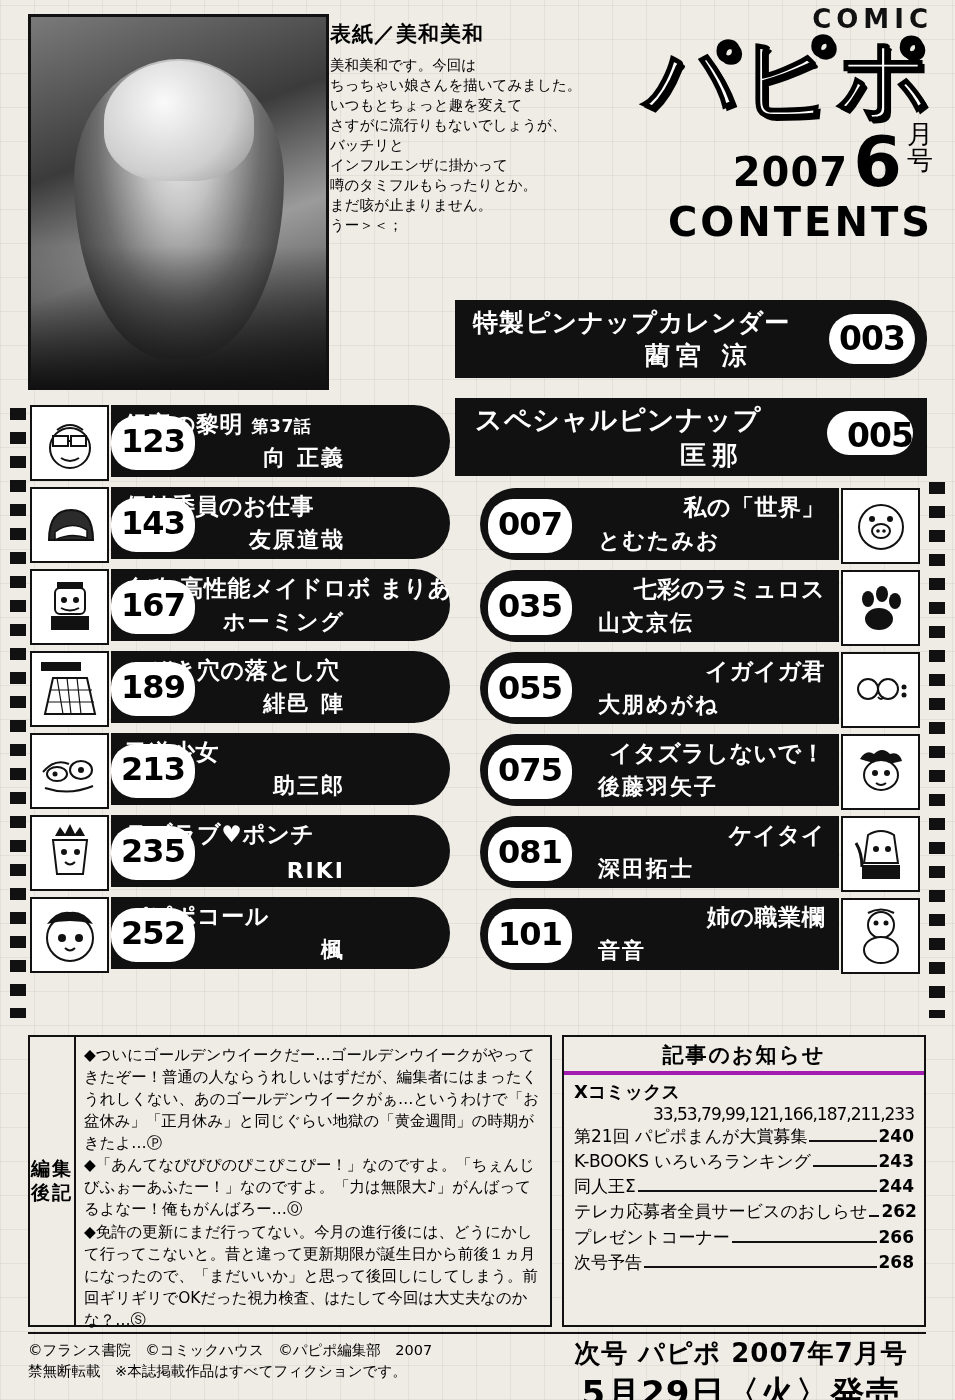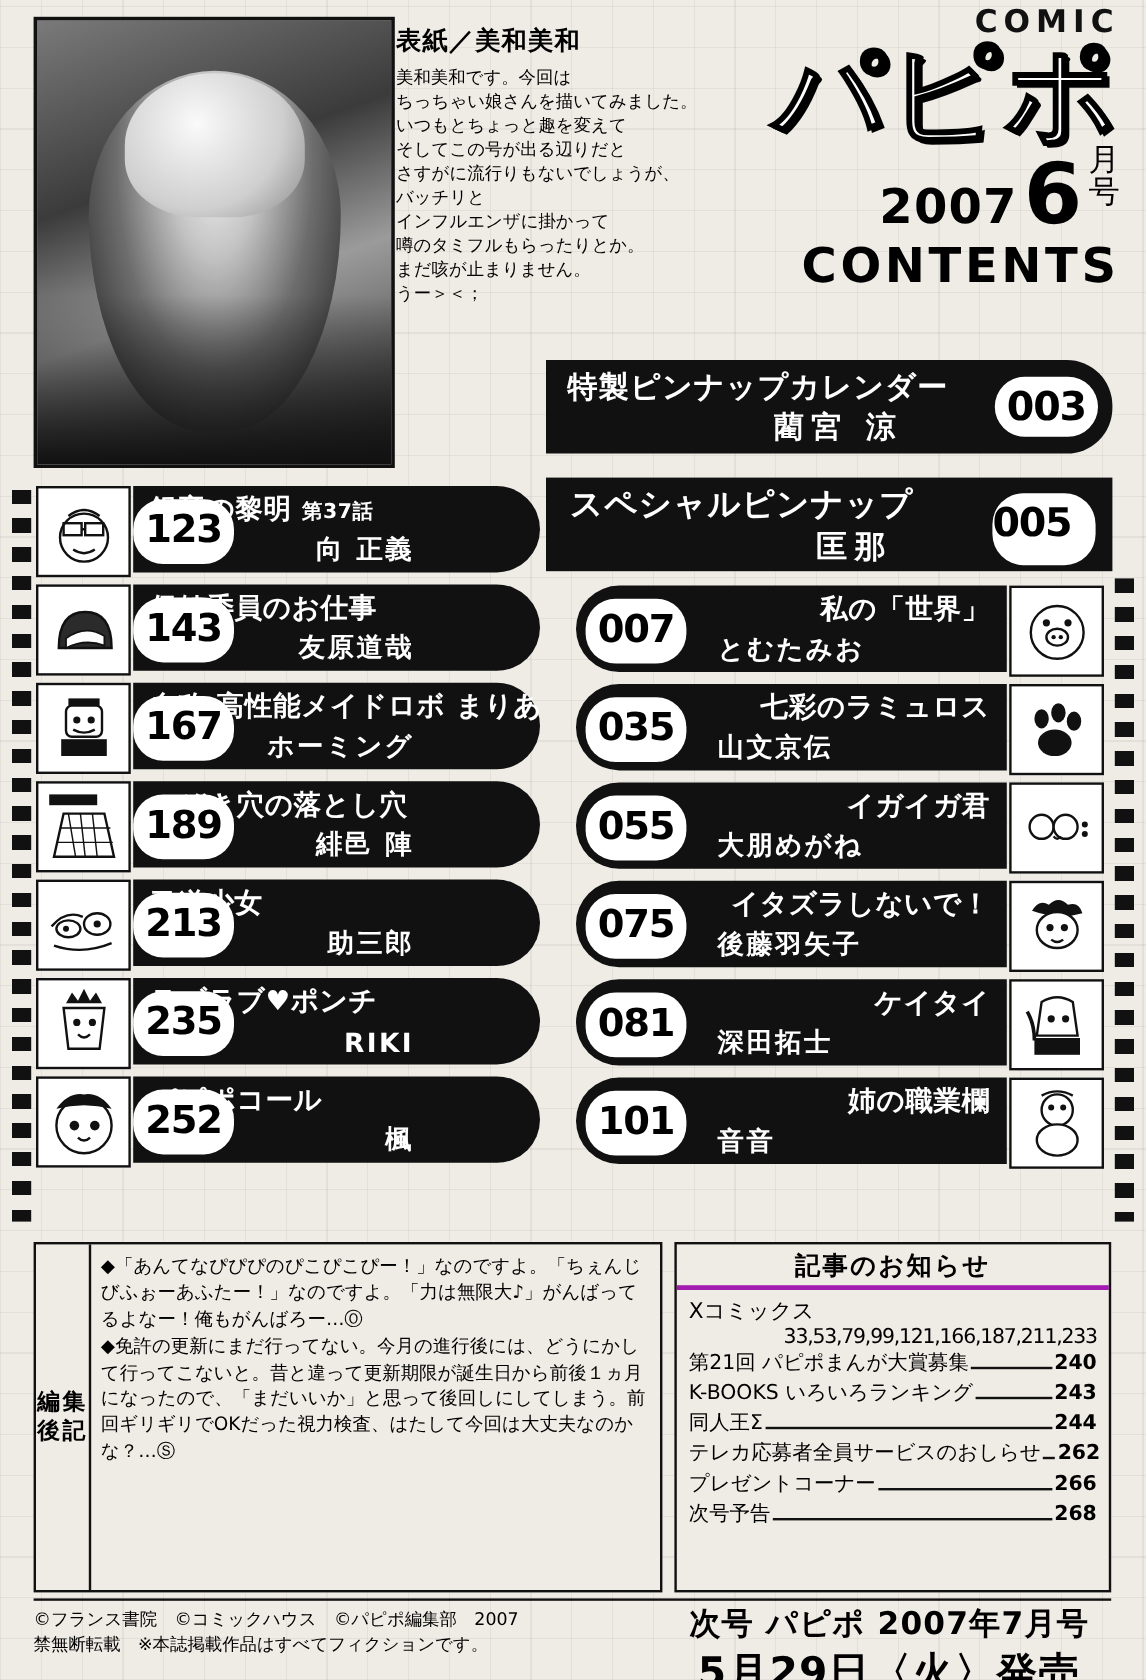--- a/index.html
+++ b/index.html
@@ -83,22 +83,22 @@
     letter-spacing:-1px;
   }
   
   .special{
     position:absolute;left:455px;top:398px;width:472px;height:78px;
     background:#111;color:#fff;
   }
   .special .t1{position:absolute;left:20px;top:4px;font-size:27px;font-weight:bold;letter-spacing:1px;}
   .special .t2{position:absolute;left:225px;top:40px;font-size:26px;font-weight:bold;letter-spacing:6px;}
   .special .num{
-    position:absolute;right:14px;top:13px;width:86px;height:60px;border-radius:26px;
-    background:#fff;color:#000;font-size:33px;font-weight:bold;text-align:left;line-height:50px;letter-spacing:-1px;
+    position:absolute;right:14px;top:13px;width:86px;height:44px;border-radius:26px;
+    background:#fff;color:#000;font-size:33px;font-weight:bold;text-align:right;line-height:50px;letter-spacing:-1px;
   }
   
   .perf{
     position:absolute;width:16px;
     background:repeating-linear-gradient(180deg,#111 0 12px,transparent 12px 24px);
   }
   .perf.left{left:10px;top:408px;height:610px;}
   .perf.right{right:10px;top:482px;height:536px;}
   
   .toc{position:absolute;}
@@ -153,21 +153,21 @@
     flex:1;padding:8px 8px 4px 8px;font-size:15.4px;line-height:1.42;
   }
   .editorial .body p{margin:0 0 1px 0;}
   .notice{
     position:absolute;right:0;top:0;width:360px;height:288px;border:2px solid #111;background:#efece6;
   }
   .notice h3{
     margin:0;padding:4px 0 2px 0;text-align:center;font-size:21px;font-weight:bold;letter-spacing:2px;
     border-bottom:4px solid #a21caf;
   }
-  .notice .sec{font-size:18px;font-weight:normal;padding:5px 8px 0 10px;}
+  .notice .sec{font-size:18px;font-weight:bold;padding:5px 8px 0 10px;}
   .notice ul{list-style:none;margin:0;padding:0 10px 0 10px;}
   .notice li{
     font-size:17px;line-height:1.48;display:flex;align-items:baseline;white-space:nowrap;
   }
   .notice li .lbl{flex:none;}
   .notice li .dash{flex:1;border-bottom:2px solid #111;margin:0 2px 6px 2px;min-width:10px;}
   .notice li .pg{flex:none;font-weight:bold;}
   .notice .contline{
     font-size:17px;padding:0 10px;text-align:right;letter-spacing:-1px;
   }
@@ -194,21 +194,20 @@
     <div class="figure"></div>
     <div class="hair"></div>
     <div class="dark"></div>
   </div>
 
   <div class="cover-note">
     <div class="ct">表紙／美和美和</div>
     <div>美和美和です。今回は</div>
     <div>ちっちゃい娘さんを描いてみました。</div>
     <div>いつもとちょっと趣を変えて</div>
-    <div>そしてこの号が出る辺りだと</div>
     <div>さすがに流行りもないでしょうが、</div>
     <div>バッチリと</div>
     <div>インフルエンザに掛かって</div>
     <div>噂のタミフルもらったりとか。</div>
     <div>まだ咳が止まりません。</div>
     <div>うー＞＜；</div>
   </div>
 
   <div class="logo">
     <div class="comic">COMIC</div>
@@ -464,20 +463,21 @@
       </div>
     </div>
 
   </div>
 
   <div class="bottom">
 
     <div class="editorial">
       <div class="vlabel">編集後記</div>
       <div class="body">
+        <p>◆ついにゴールデンウイークだー…ゴールデンウイークがやってきたぞー！普通の人ならうれしいはずだが、編集者にはまったくうれしくない、あのゴールデンウイークがぁ…というわけで「お盆休み」「正月休み」と同じぐらい地獄の「黄金週間」の時期がきたよ…Ⓟ</p>
         <p>◆「あんてなぴぴぴのぴこぴこぴー！」なのですよ。「ちぇんじびふぉーあふたー！」なのですよ。「力は無限大♪」がんばってるよなー！俺もがんばろー…Ⓞ</p>
         <p>◆免許の更新にまだ行ってない。今月の進行後には、どうにかして行ってこないと。昔と違って更新期限が誕生日から前後１ヵ月になったので、「まだいいか」と思って後回しにしてしまう。前回ギリギリでOKだった視力検査、はたして今回は大丈夫なのかな？…Ⓢ</p>
       </div>
     </div>
 
     <div class="notice">
       <h3>記事のお知らせ</h3>
       <div class="sec">Xコミックス</div>
       <div class="contline">33,53,79,99,121,166,187,211,233</div>
       <ul>

